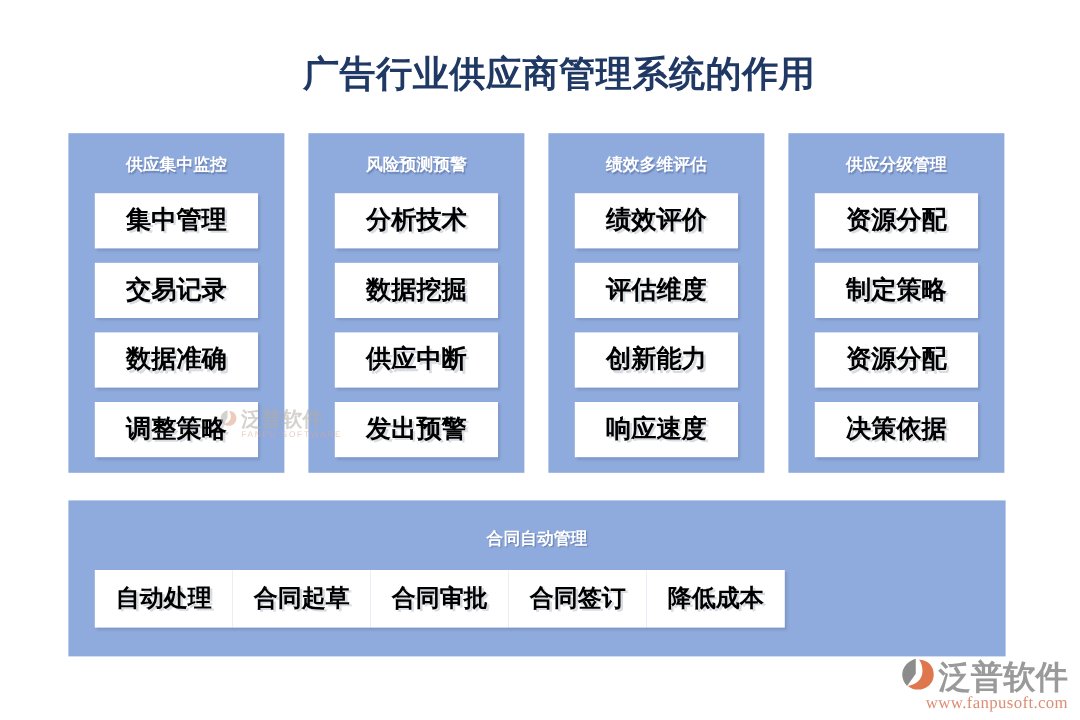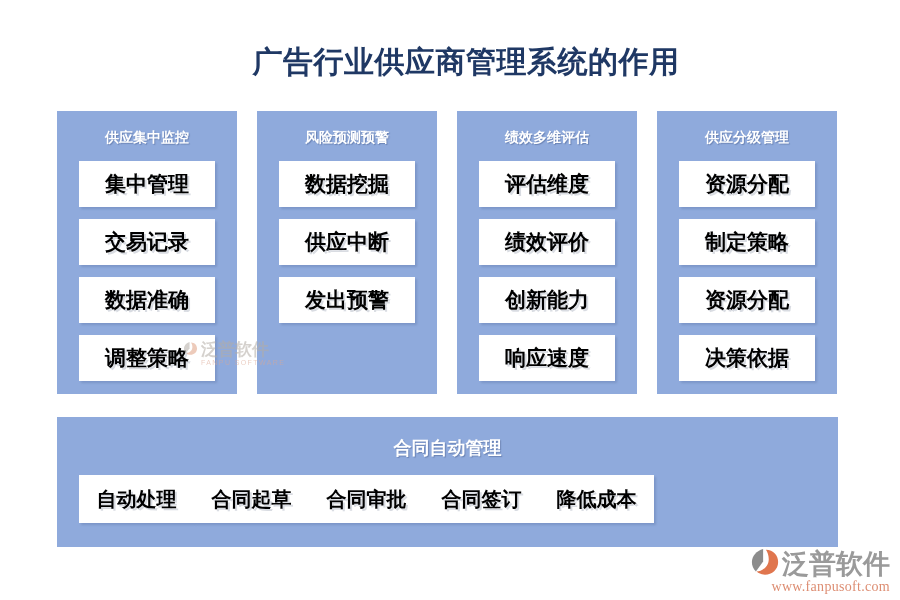--- a/index.html
+++ b/index.html
@@ -25,21 +25,21 @@
     text-shadow:2px 2px 0 rgba(130,140,160,0.30);
     box-shadow:2px 2px 2px rgba(60,80,130,0.22);
     white-space:nowrap;
   }
   .band {
     position:absolute; left:57px; top:417px; width:781px; height:130px;
     background:#8FAADC; box-sizing:border-box;
   }
   .band-header {
     height:56px; line-height:62px; text-align:center; color:#ffffff;
-    font-size:18px; font-weight:bold; text-shadow:1px 1px 1px rgba(40,60,110,0.35);
+    font-size:14px; font-weight:bold; text-shadow:1px 1px 1px rgba(40,60,110,0.35);
   }
   .band-items { display:flex; padding:2px 22px 0; }
   .band-items .card { width:115px; height:48px; line-height:48px; font-size:20px; margin:0; }
 
   .watermark {
     position:absolute; left:183px; top:341px; display:flex; align-items:flex-start;
     gap:3px; opacity:0.55; pointer-events:none;
   }
   .wm-name { font-size:17px; font-weight:bold; color:#b3ada6; line-height:18px; white-space:nowrap; }
   .wm-sub { font-size:7px; color:#dca893; letter-spacing:1.4px; white-space:nowrap; }
@@ -64,29 +64,30 @@
     <section class="col">
       <header class="col-header">供应集中监控</header>
       <div class="card">集中管理</div>
       <div class="card">交易记录</div>
       <div class="card">数据准确</div>
       <div class="card">调整策略</div>
     </section>
 
     <section class="col">
       <header class="col-header">风险预测预警</header>
+      <div class="card">分析技术</div>
       <div class="card">数据挖掘</div>
       <div class="card">供应中断</div>
       <div class="card">发出预警</div>
     </section>
 
     <section class="col">
       <header class="col-header">绩效多维评估</header>
+      <div class="card">绩效评价</div>
       <div class="card">评估维度</div>
-      <div class="card">绩效评价</div>
       <div class="card">创新能力</div>
       <div class="card">响应速度</div>
     </section>
 
     <section class="col">
       <header class="col-header">供应分级管理</header>
       <div class="card">资源分配</div>
       <div class="card">制定策略</div>
       <div class="card">资源分配</div>
       <div class="card">决策依据</div>

